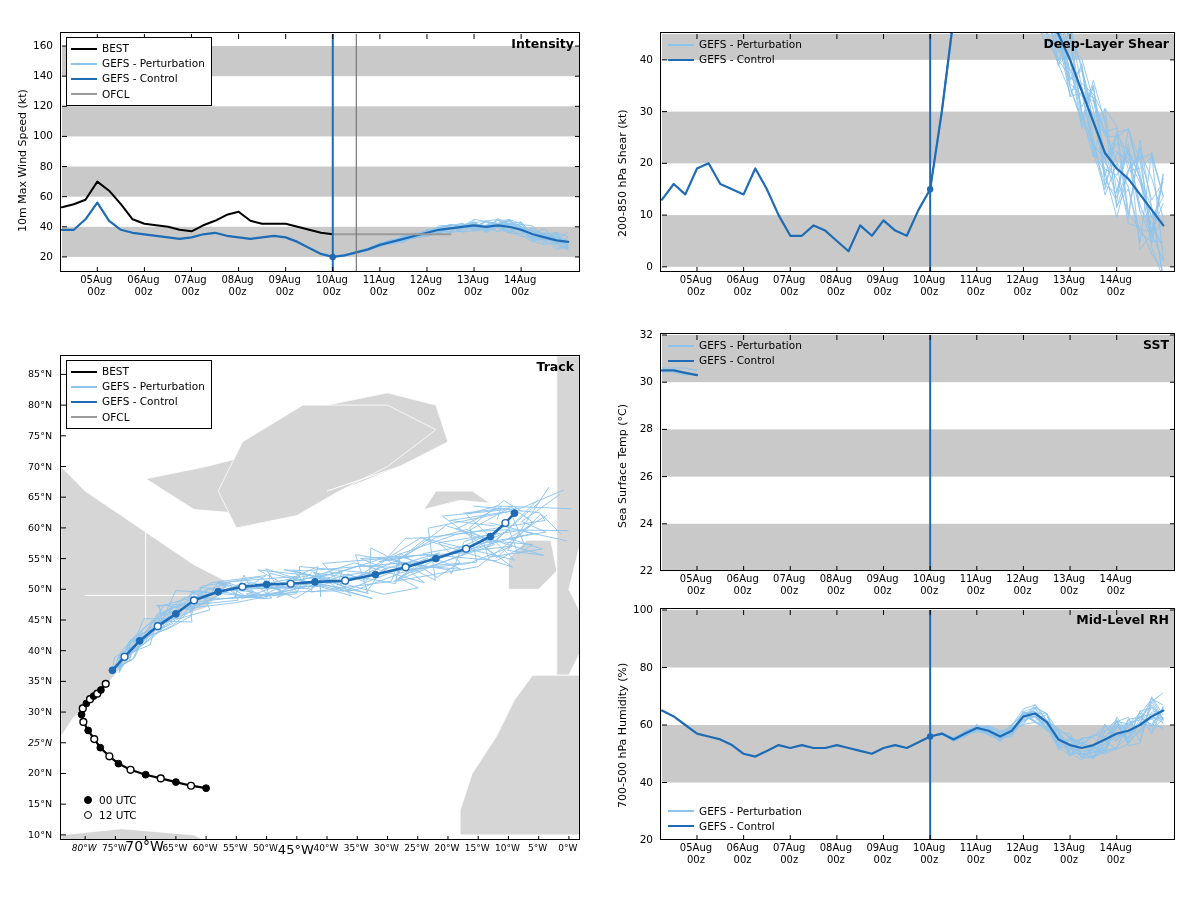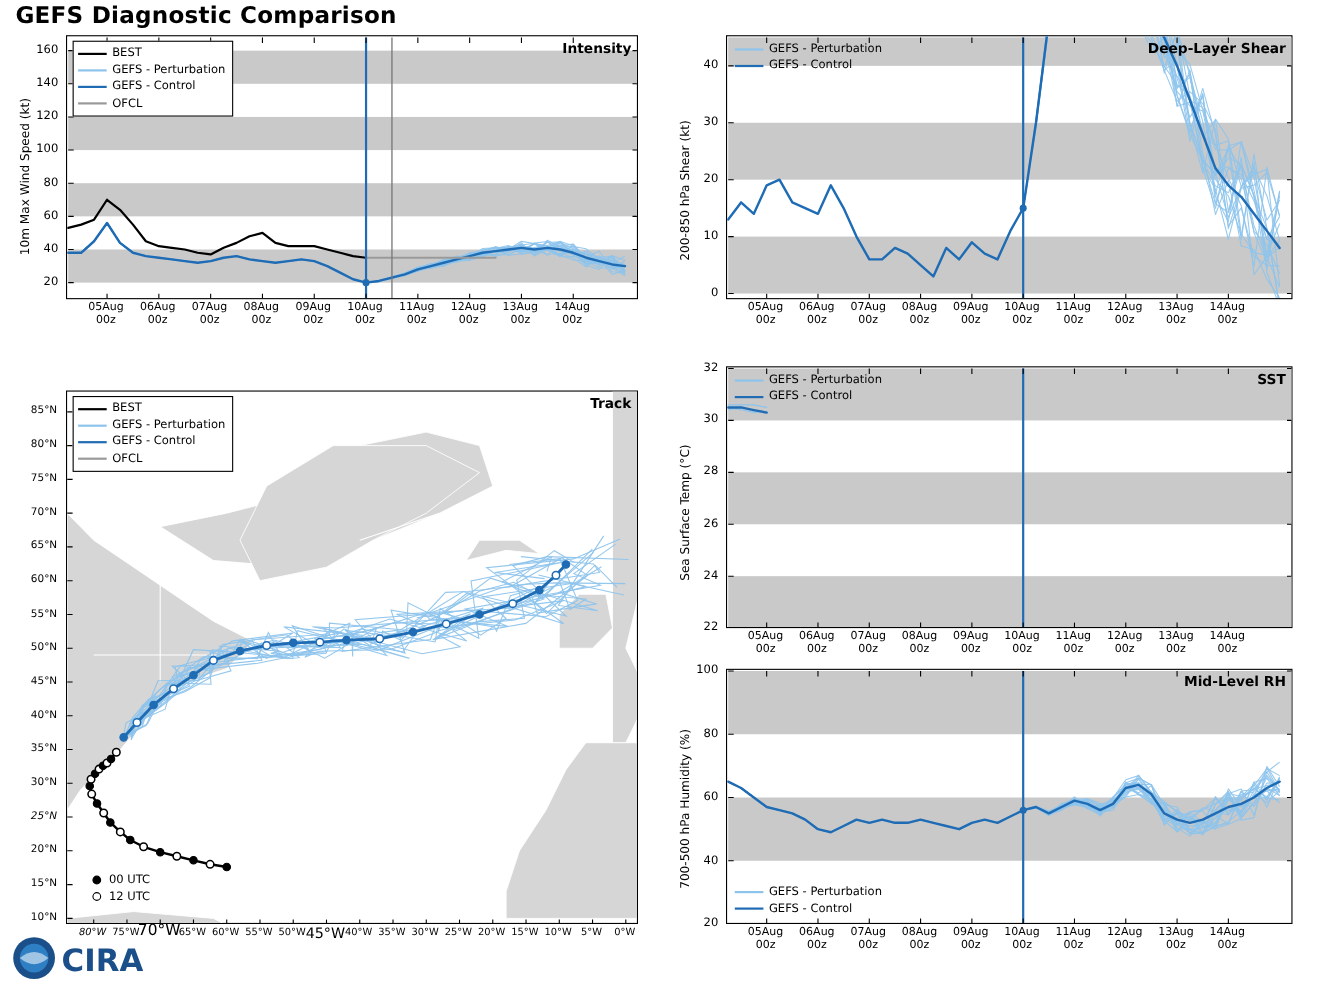--- a/index.html
+++ b/index.html
@@ -73,21 +73,20 @@
   svg { position: absolute; left: 0; top: 0; }
 
   
   .logo { position: absolute; left: 10px; bottom: 8px; width: 130px; height: 42px; }
 </style>
 </head>
 <body>
 
 <div id="root">
 
-  <div class="title-main">GEFS Diagnostic Comparison</div>
 
   <div class="panel" id="panel-intensity" style="left:60px; top:32px; width:520px; height:240px;">
     <div class="plot-frame">
       <svg id="svg-intensity" width="520" height="240">
           <rect x="1" y="193.81012658227849" width="518" height="30.12658227848101" fill="#c9c9c9"></rect>
           <rect x="1" y="133.55696202531647" width="518" height="30.12658227848101" fill="#c9c9c9"></rect>
           <rect x="1" y="73.30379746835442" width="518" height="30.12658227848101" fill="#c9c9c9"></rect>
           <rect x="1" y="13.050632911392427" width="518" height="30.12658227848098" fill="#c9c9c9"></rect>
           <path d="M1.0 196.8 L12.8 196.8 L24.5 186.3 L36.3 169.7 L48.1 187.8 L59.9 196.8 L71.6 199.8 L83.4 201.3 L95.2 202.8 L107.0 204.4 L118.7 205.9 L130.5 204.4 L142.3 201.3 L154.0 199.8 L165.8 202.8 L177.6 204.4 L189.4 205.9 L201.1 204.4 L212.9 202.8 L224.7 204.4 L236.5 208.9 L248.2 214.9 L260.0 220.9 L271.8 223.9 L283.5 222.1 L295.3 218.6 L307.1 215.7 L318.9 211.4 L330.6 207.9 L342.4 205.1 L354.2 204.8 L366.0 198.9 L377.7 199.3 L389.5 195.9 L401.3 194.3 L413.0 195.6 L424.8 188.0 L436.6 186.5 L448.4 195.8 L460.1 198.5 L471.9 206.3 L483.7 206.6 L495.5 202.2 L507.2 209.5 " fill="none" stroke="#8ec4ec" stroke-width="1" stroke-linejoin="round" opacity="0.9"></path>
           <path d="M1.0 196.8 L12.8 196.8 L24.5 186.3 L36.3 169.7 L48.1 187.8 L59.9 196.8 L71.6 199.8 L83.4 201.3 L95.2 202.8 L107.0 204.4 L118.7 205.9 L130.5 204.4 L142.3 201.3 L154.0 199.8 L165.8 202.8 L177.6 204.4 L189.4 205.9 L201.1 204.4 L212.9 202.8 L224.7 204.4 L236.5 208.9 L248.2 214.9 L260.0 220.9 L271.8 223.9 L283.5 222.8 L295.3 218.5 L307.1 215.5 L318.9 212.1 L330.6 208.6 L342.4 207.8 L354.2 204.4 L366.0 201.9 L377.7 194.7 L389.5 192.5 L401.3 192.5 L413.0 191.5 L424.8 195.9 L436.6 193.1 L448.4 189.8 L460.1 195.8 L471.9 198.4 L483.7 200.8 L495.5 199.8 L507.2 214.1 " fill="none" stroke="#8ec4ec" stroke-width="1" stroke-linejoin="round" opacity="0.9"></path>
@@ -613,22 +612,14 @@
       <div class="xtick-label" style="left: 129.25px; top: 231px;">07Aug<br>00z</div>
       <div class="xtick-label" style="left: 175.886px; top: 231px;">08Aug<br>00z</div>
       <div class="xtick-label" style="left: 222.523px; top: 231px;">09Aug<br>00z</div>
       <div class="xtick-label" style="left: 269.159px; top: 231px;">10Aug<br>00z</div>
       <div class="xtick-label" style="left: 315.795px; top: 231px;">11Aug<br>00z</div>
       <div class="xtick-label" style="left: 362.432px; top: 231px;">12Aug<br>00z</div>
       <div class="xtick-label" style="left: 409.068px; top: 231px;">13Aug<br>00z</div>
       <div class="xtick-label" style="left: 455.705px; top: 231px;">14Aug<br>00z</div>
     </div>
 
-  <div class="logo">
-    <svg width="130" height="42" viewBox="0 0 130 42">
-      <circle cx="21" cy="21" r="19" fill="#1b4f8a"></circle>
-      <circle cx="21" cy="21" r="13" fill="#2e7fc4"></circle>
-      <path d="M8 21 Q21 10 34 21 Q21 32 8 21 Z" fill="#ffffff" opacity="0.55"></path>
-      <text x="46" y="33" font-family="DejaVu Sans, sans-serif" font-size="28" font-weight="bold" fill="#1b4f8a">CIRA</text>
-    </svg>
-  </div>
 
 </div>
 
 </body></html>

